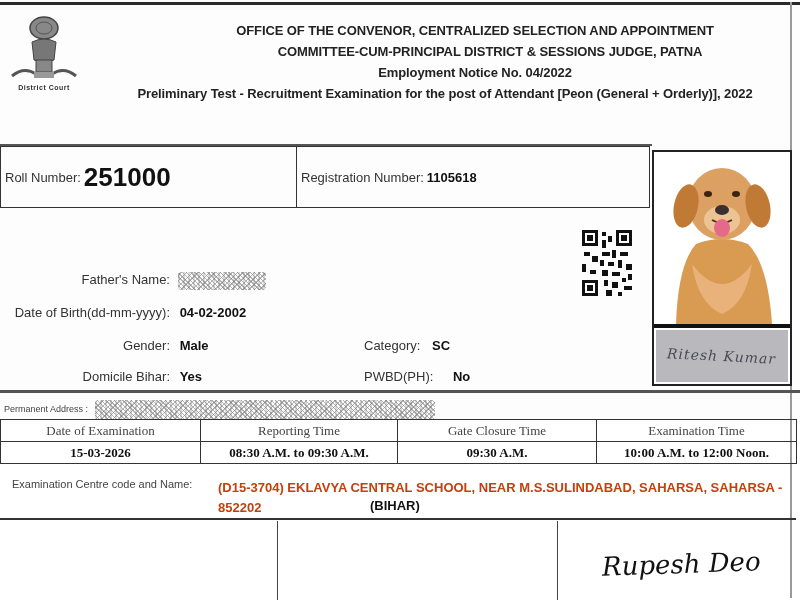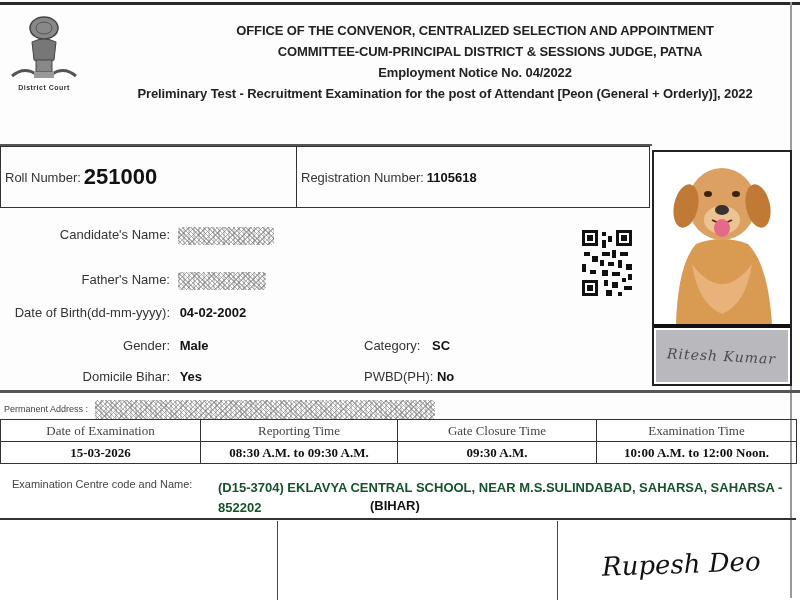--- a/index.html
+++ b/index.html
@@ -22,21 +22,21 @@
   .header .line.l4 { padding-left: 20px; }
   .header .line.l5 { padding-left: 80px; }
 
   .divider-1 { position: absolute; left: 0; top: 144px; width: 652px; height: 2px; background: #555; }
 
   
   .idbox { position: absolute; left: 0; top: 146px; width: 650px; height: 62px; border: 1.5px solid #333; display: flex; }
   .idbox .cell { height: 100%; display: flex; align-items: center; padding-left: 4px; font-size: 13px; color: #333; }
   .idbox .cell.roll { width: 296px; border-right: 1.5px solid #333; }
   .idbox .cell.reg { flex: 1; }
-  .roll-value { font-size: 22px; font-weight: bold; color: #111; margin-left: 3px; }
+  .roll-value { font-size: 26px; font-weight: bold; color: #111; margin-left: 3px; }
   .reg-value { font-size: 13px; font-weight: bold; color: #111; margin-left: 3px; }
 
   
   .photo-frame { position: absolute; left: 652px; top: 150px; width: 140px; height: 236px; border: 2px solid #222; background: #fff; }
   .photo { position: absolute; left: 2px; top: 2px; width: 132px; height: 170px; background: #fff; overflow: hidden; }
   .photo-sep { position: absolute; left: 0; top: 172px; width: 136px; height: 4px; background: #111; }
   .signbox { position: absolute; left: 2px; top: 178px; width: 132px; height: 52px; background: #b9b9bd; display: flex; align-items: center; justify-content: center; }
   .sign-text { font-family: "DejaVu Serif", serif; font-style: italic; font-size: 14px; color: #4a4a55; transform: rotate(3deg); letter-spacing: 1px; }
 
   
@@ -57,21 +57,21 @@
   .addr .blur { height: 20px; width: 340px; margin-left: 4px; }
 
   
   table.exam { position: absolute; left: 0; top: 419px; width: 796px; border-collapse: collapse; table-layout: fixed; }
   table.exam th, table.exam td { border: 1.5px solid #333; text-align: center; font-size: 13px; height: 22px; font-family: Liberation Serif, serif; }
   table.exam th { font-weight: normal; color: #444; }
   table.exam td { font-weight: bold; color: #111; }
 
   .centre { position: absolute; left: 0; top: 468px; width: 796px; height: 52px; border-bottom: 2px solid #333; }
   .centre .clbl { position: absolute; left: 12px; top: 10px; font-size: 11px; color: #444; }
-  .centre .cval { position: absolute; left: 218px; top: 10px; width: 578px; font-size: 13px; font-weight: bold; color: #14532d; line-height: 20px; }
+  .centre .cval { position: absolute; left: 218px; top: 10px; width: 578px; font-size: 13px; font-weight: bold; color: #c2410c; line-height: 20px; }
   .centre .cval2 { position: absolute; left: 370px; top: 30px; font-size: 13px; font-weight: bold; color: #111; }
 
   .bottom { position: absolute; left: 0; top: 521px; width: 796px; height: 79px; display: flex; }
   .bottom .bcell { height: 100%; border-right: 1.5px solid #444; position: relative; }
   .bottom .b1 { width: 278px; }
   .bottom .b2 { width: 280px; }
   .bottom .b3 { flex: 1; border-right: none; }
   .sig2 { position: absolute; left: 44px; top: 28px; font-family: "DejaVu Serif", serif; font-style: italic; font-size: 26px; color: #111; transform: rotate(-2deg); }
 </style>
 </head>
@@ -125,24 +125,20 @@
       <ellipse cx="66" cy="56" rx="7" ry="5" fill="#3b3030"></ellipse>
       <path d="M56 66 Q66 72 76 66" stroke="#5a2a20" stroke-width="2" fill="none"></path>
       <ellipse cx="66" cy="74" rx="8" ry="9" fill="#e56a8a"></ellipse>
     </svg>
     <div class="photo-sep"></div>
     <div class="signbox">
       <span class="sign-text">Ritesh Kumar</span>
     </div>
   </div>
 
-  <div class="row" style="left:0; top:227px;">
-    <span class="lbl" style="width:170px;">Candidate's Name:</span>
-    <span class="blur" style="width:96px;"></span>
-  </div>
   <div class="row" style="left:0; top:272px;">
     <span class="lbl" style="width:170px;">Father's Name:</span>
     <span class="blur" style="width:88px;"></span>
   </div>
   <div class="row" style="left:0; top:305px;">
     <span class="lbl" style="width:170px;">Date of Birth(dd-mm-yyyy):</span>
     <span class="val">04-02-2002</span>
   </div>
   <div class="row" style="left:0; top:338px;">
     <span class="lbl" style="width:170px;">Gender:</span>
@@ -151,21 +147,21 @@
   <div class="row" style="left:0; top:369px;">
     <span class="lbl" style="width:170px;padding-left:31px;">Domicile Bihar:</span>
     <span class="val">Yes</span>
   </div>
   <div class="row" style="left:364px; top:338px;">
     <span>Category:</span>
     <span class="val" style="margin-left:8px;">SC</span>
   </div>
   <div class="row" style="left:364px; top:369px;">
     <span>PWBD(PH):</span>
-    <span class="val" style="margin-left:0;">No</span>
+    <span class="val" style="margin-left:16px;">No</span>
   </div>
 
   <svg class="qr" viewBox="0 0 50 66">
     <rect x="0" y="0" width="16" height="16" fill="#111"></rect>
       <rect x="3" y="3" width="10" height="10" fill="#fff"></rect>
       <rect x="5" y="5" width="6" height="6" fill="#111"></rect>
     <rect x="34" y="0" width="16" height="16" fill="#111"></rect>
       <rect x="37" y="3" width="10" height="10" fill="#fff"></rect>
       <rect x="39" y="5" width="6" height="6" fill="#111"></rect>
     <rect x="0" y="50" width="16" height="16" fill="#111"></rect>

